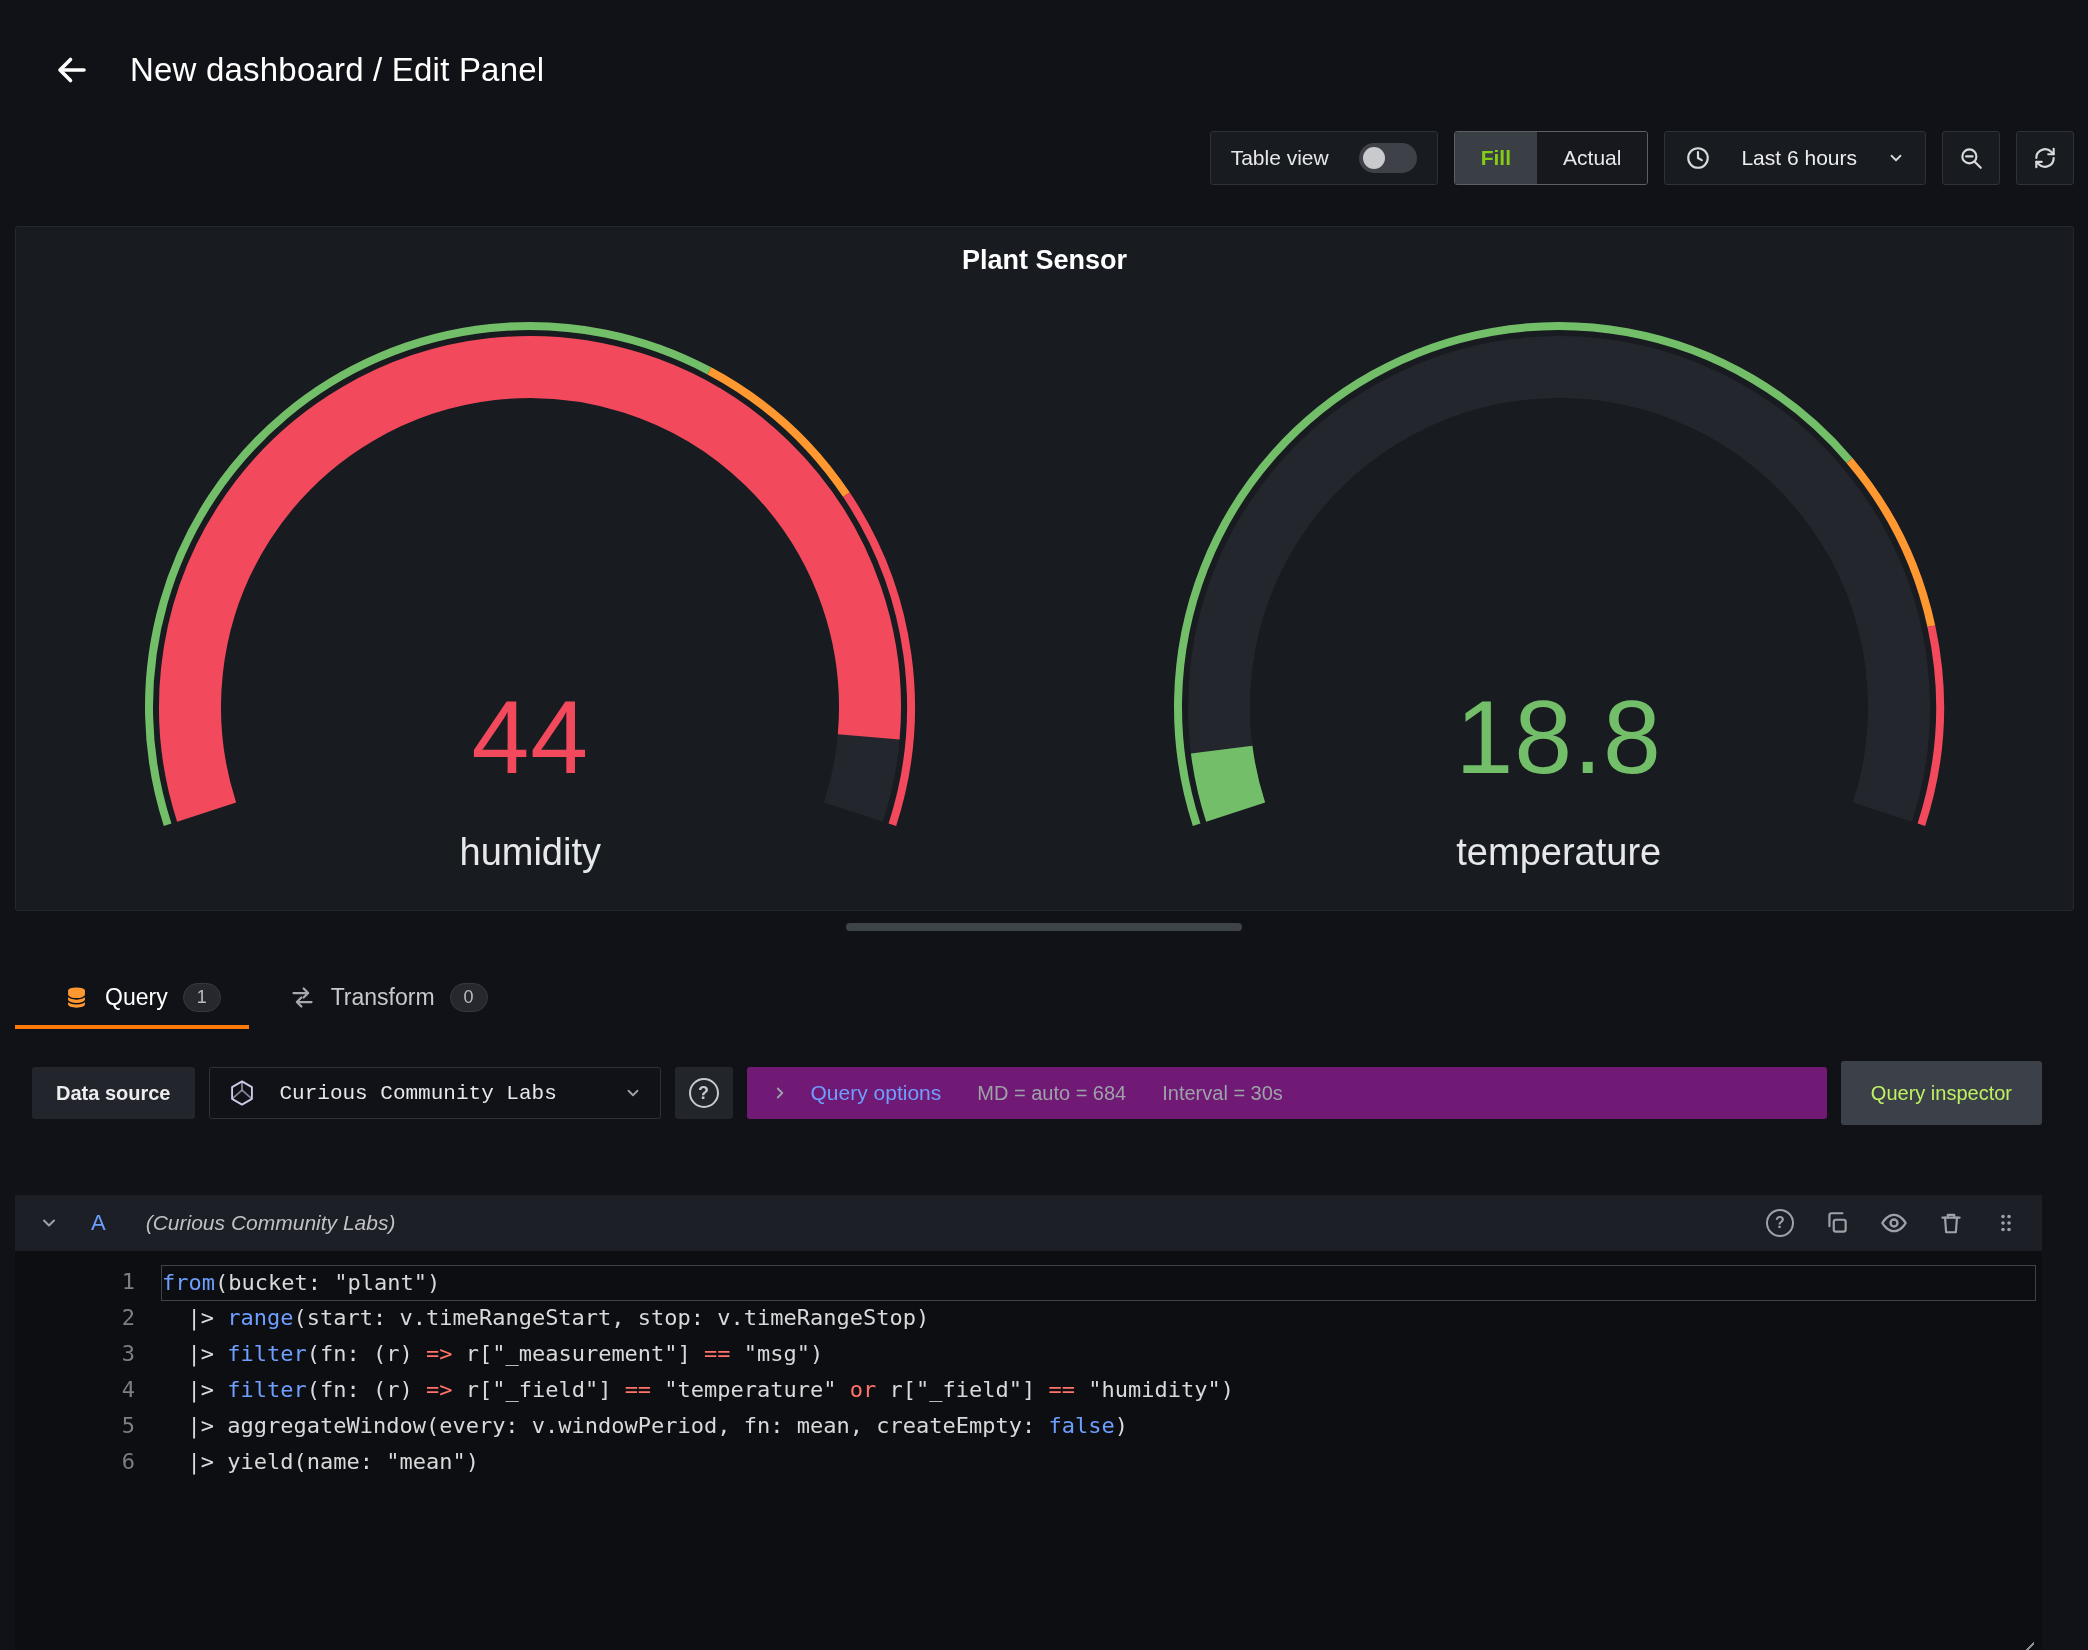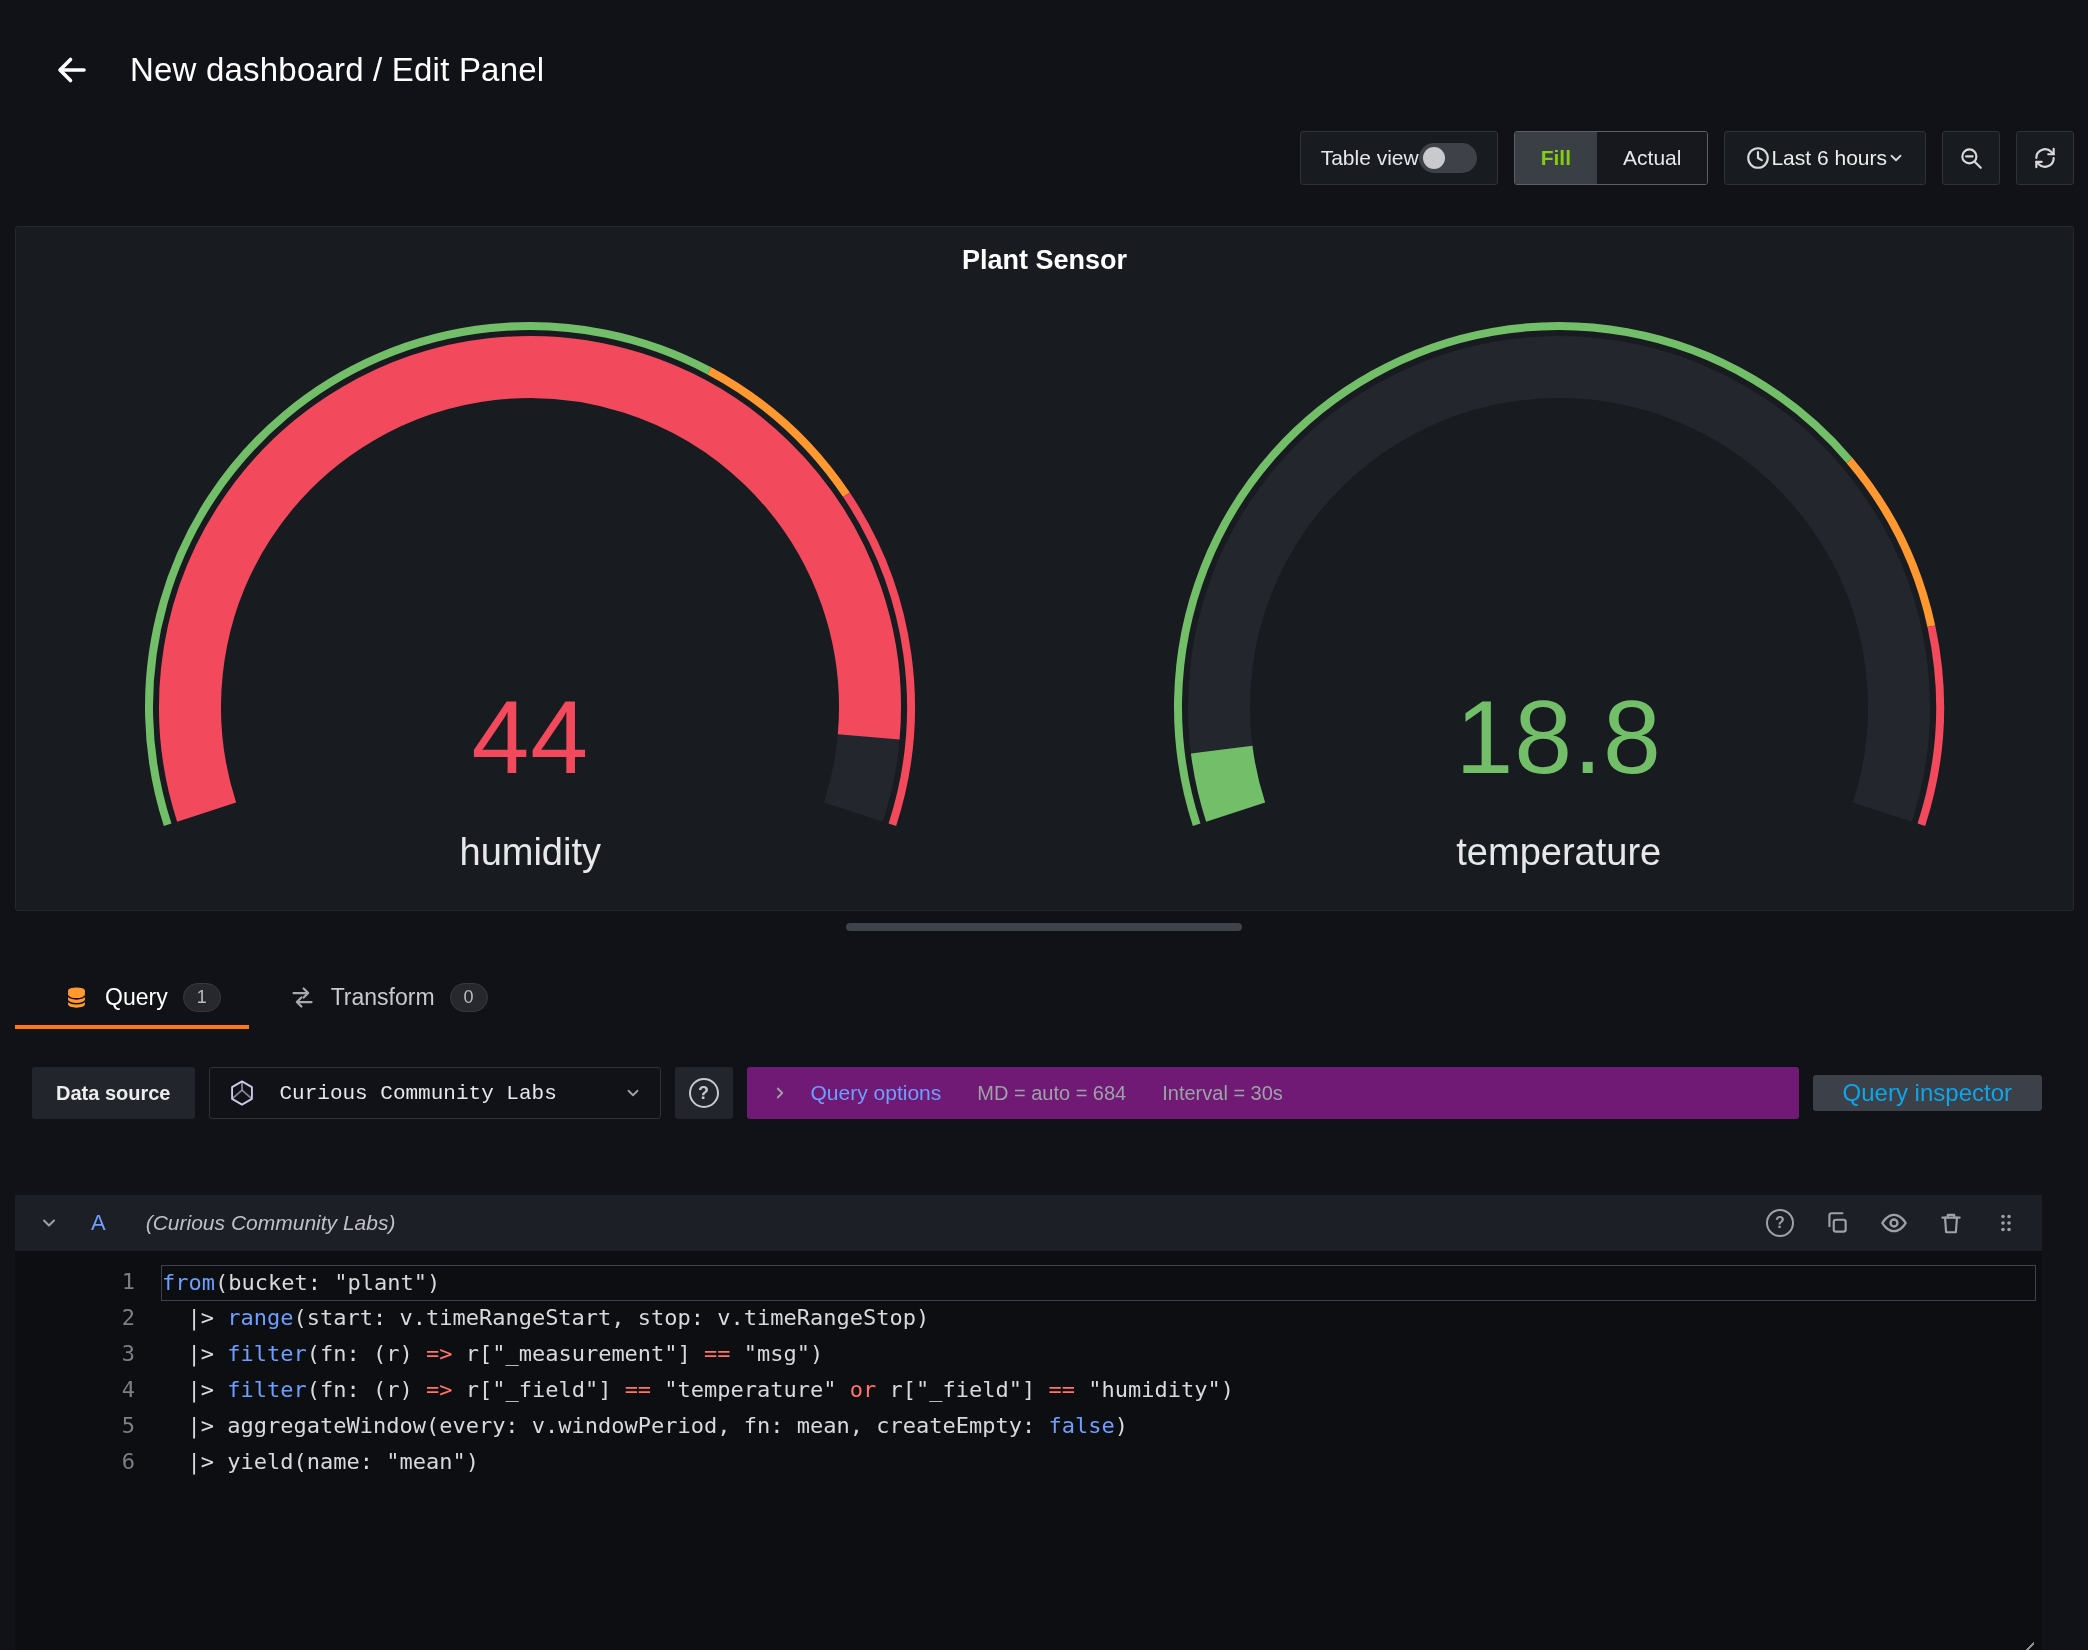--- a/index.html
+++ b/index.html
@@ -15,21 +15,21 @@
 
   
   .topbar { height:92px; display:flex; align-items:center; padding-left:54px; gap:40px;margin-top:24px; }
   .back-btn { background:none; border:none; color:#ffffff; cursor:pointer; display:flex; align-items:center; }
   .page-title { font-size:33px; font-weight:500; color:#ffffff; letter-spacing:.2px; }
 
   
   .toolbar { height:56px; margin-top:14px; display:flex; justify-content:flex-end; align-items:center; gap:16px; padding-right:14px; }
   .tb-btn {
     height:54px; background:#181b1f; border:1px solid #2c3235; border-radius:3px;
-    display:flex; align-items:center; gap:0; padding:0 20px;
+    display:flex; align-items:center; gap:30px; padding:0 20px;
     font-size:21px; color:#e6e7e9; font-family:inherit; cursor:pointer;
   }
   .switch { width:58px; height:30px; border-radius:16px; background:#3e4147; position:relative; display:inline-block; cursor:pointer; }
   .switch .knob { position:absolute; left:4px; top:4px; width:22px; height:22px; border-radius:50%; background:#c9cacd; }
   .seg-group { display:flex; height:54px; border:1px solid #5c5f66; border-radius:3px; overflow:hidden; }
   .seg { display:flex; align-items:center; padding:0 26px; font-size:21px; cursor:pointer; color:#e6e7e9; }
   .seg.active { background:#3a3e45; color:#84cc16; font-weight:700; }
   .seg.inactive { background:#16181d; }
   .tb-btn .trange-label { font-weight:500; color:#eceded; }
   .tb-icon-btn { padding:0 15px; }
@@ -58,21 +58,21 @@
   .ds-row { margin:38px 46px 0 32px; height:52px; display:flex; align-items:center; gap:14px; }
   .ds-label { background:#22252b; height:52px; display:flex; align-items:center; padding:0 24px; border-radius:3px; font-size:20px; font-weight:700; color:#eceded; }
   .ds-picker { background:#111217; border:1px solid #2c3235; border-radius:3px; height:52px; width:452px; display:flex; align-items:center; gap:24px; padding:0 18px; cursor:pointer;font-family:Liberation Mono, monospace; }
   .ds-picker .ds-name { font-size:21px; color:#e6e7e9; flex:1; }
   .ds-help { width:58px; height:52px; background:#22252b; border:none; border-radius:3px; display:grid; place-items:center; cursor:pointer; color:#c7c9cd; }
   .circle-q { width:30px; height:30px; border:2px solid currentColor; border-radius:50%; display:grid; place-items:center; font-size:18px; font-weight:700; }
   .ds-options { flex:1; height:52px; background:#701a75; border-radius:3px; display:flex; align-items:center; gap:36px; padding:0 24px; }
   .q-options-toggle { display:flex; align-items:center; gap:22px; background:none; border:none; cursor:pointer; font-family:inherit; }
   .q-options-label { color:#6e9fff; font-size:21px; font-weight:500; }
   .ds-meta { font-size:20px; color:#9da2a8; }
-  .inspector-btn { height:36px; padding:0 30px; background:#3c4048; border:none; border-radius:3px; color:#0ea5e9; font-size:24px; font-weight:500; font-family:inherit; cursor:pointer; }
+  .inspector-btn { height:64px; padding:0 30px; background:#3c4048; border:none; border-radius:3px; color:#bef264; font-size:20px; font-weight:500; font-family:inherit; cursor:pointer; }
 
   
   .query-row { margin:76px 46px 0 15px; }
   .qr-header { height:56px; background:#1c1f25; display:flex; align-items:center; padding:0 24px; }
   .qr-collapse { background:none; border:none; color:#9da2a8; cursor:pointer; display:flex; }
   .qr-ref { color:#6e9fff; font-size:22px; font-weight:500; margin-left:32px; }
   .qr-hint { font-size:21px; font-style:italic; color:#bfc1c6; margin-left:40px; }
   .qr-spacer { flex:1; }
   .qr-actions { display:flex; align-items:center; gap:30px; }
   .icon-btn { background:none; border:none; color:#9da2a8; cursor:pointer; display:flex; align-items:center; }

